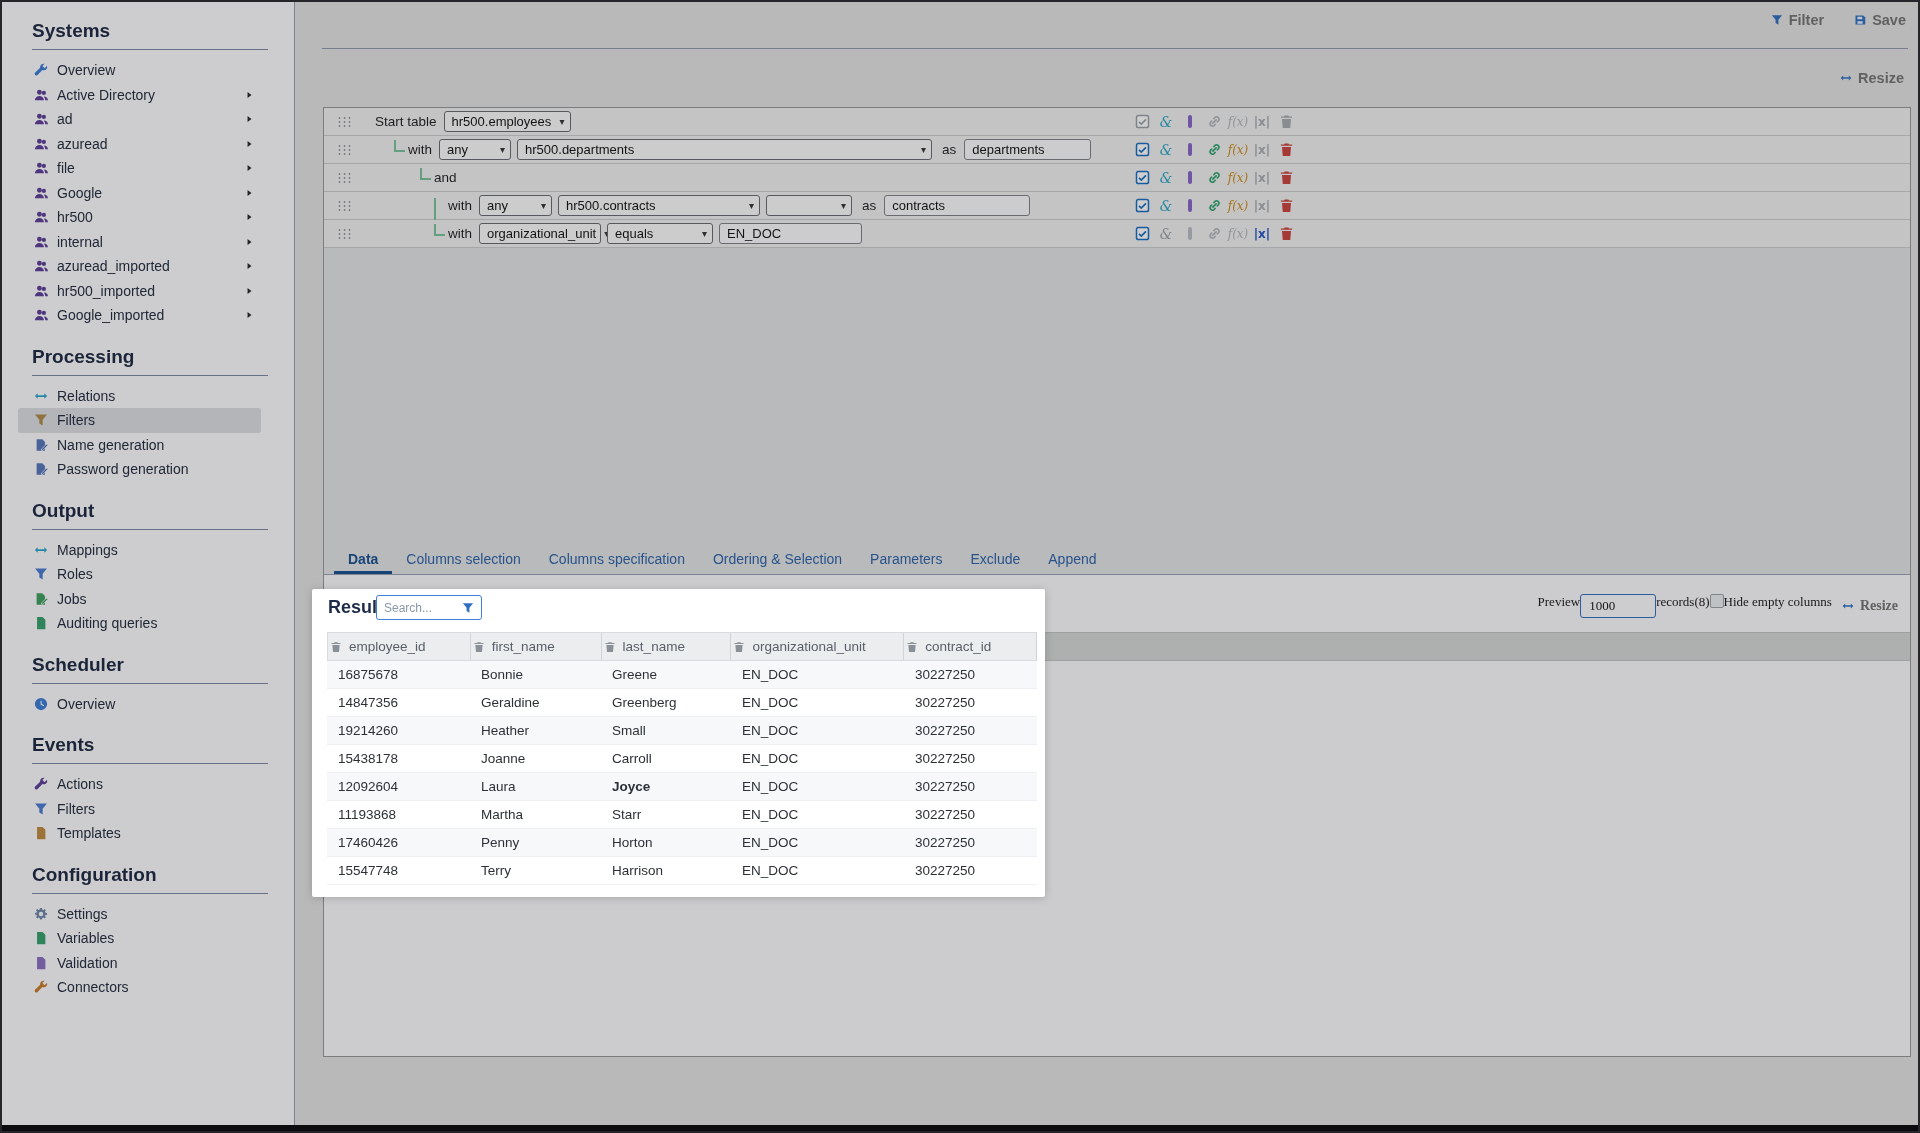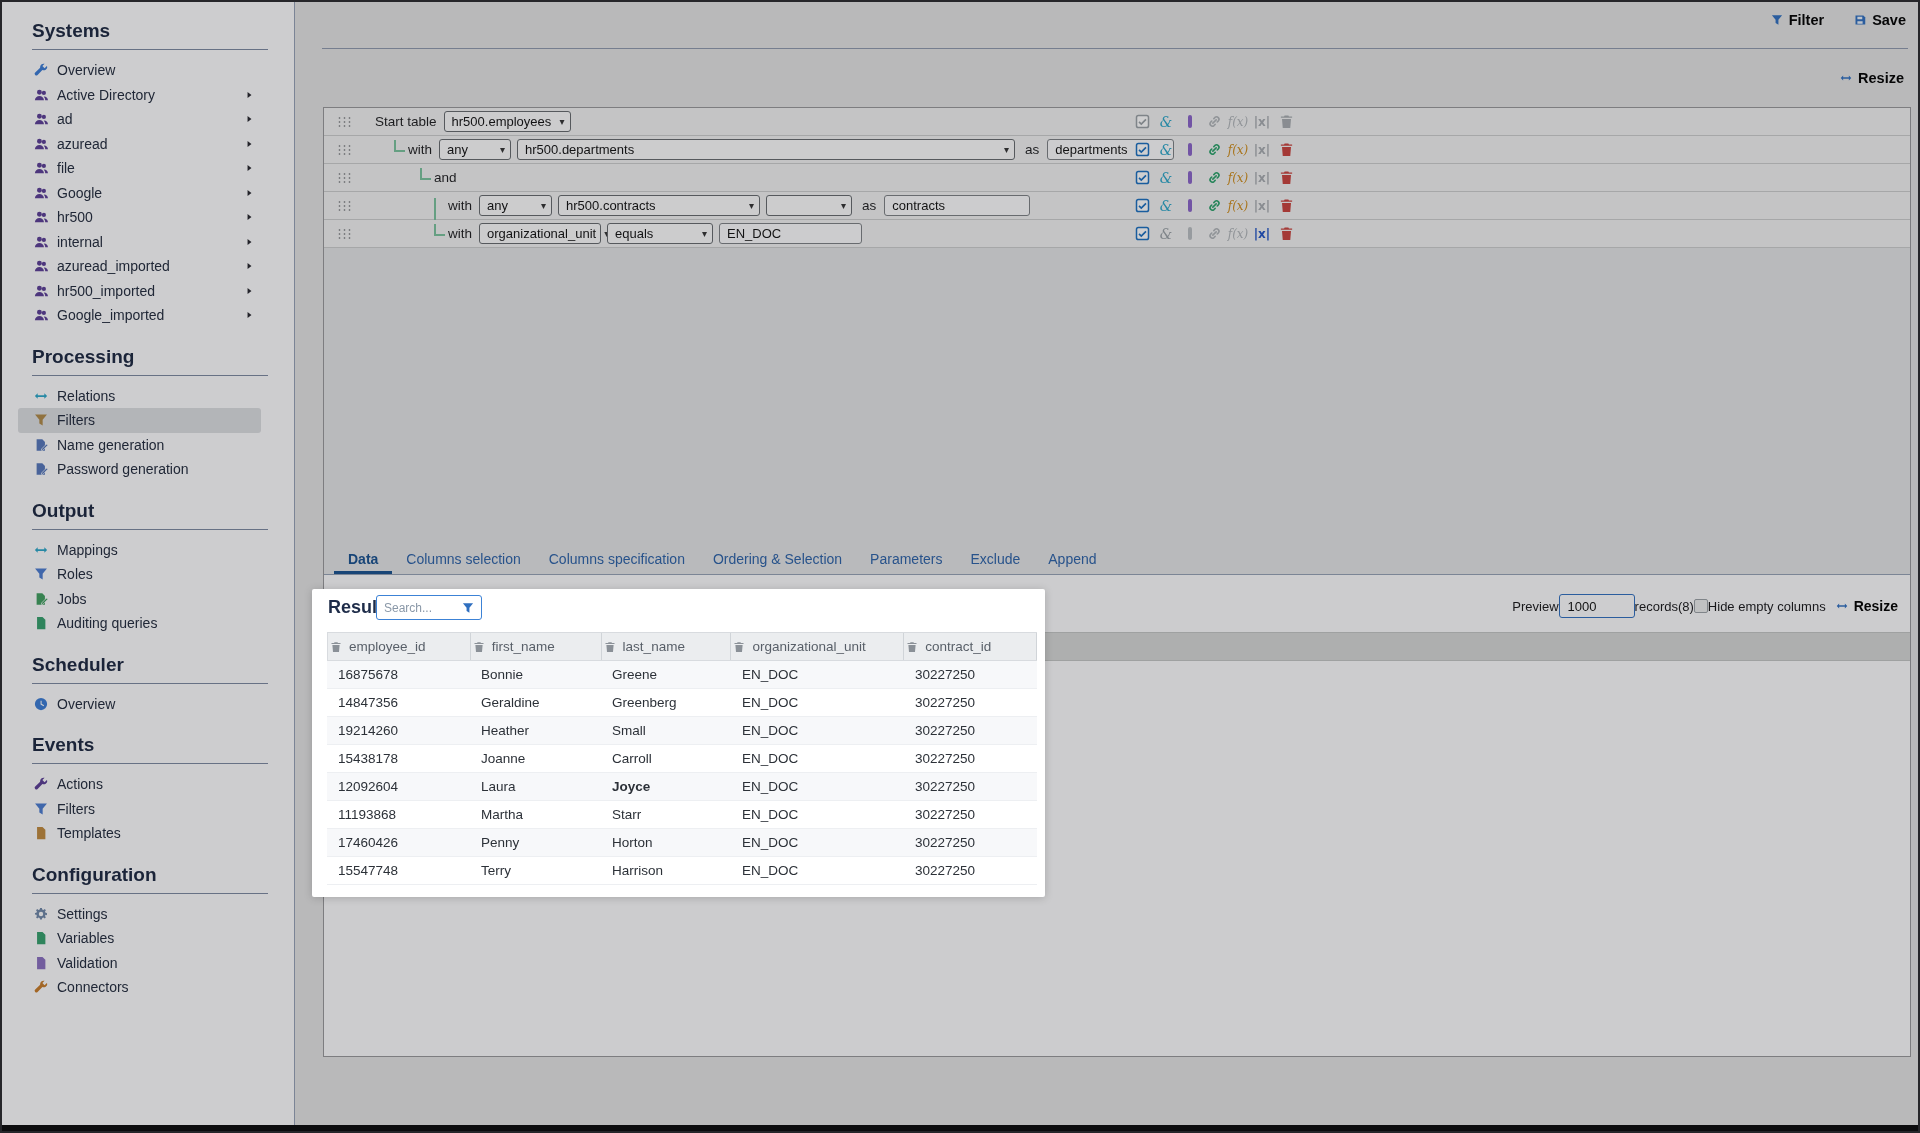--- a/index.html
+++ b/index.html
@@ -18,21 +18,21 @@
   .side-section li.selected { background:#dcdee1; margin-left:-14px; padding-left:16px;
                               margin-right:33px; border-radius:3px; }
   .chev { position:absolute; left:213px; top:50%; transform:translateY(-50%); color:#26262e; }
   .icon { display:inline-flex; align-items:center; justify-content:center; }
   .icon svg { width:14px; height:14px; display:block; }
   .icon.sm svg { width:12px; height:12px; }
   .icon.xs svg { width:9px; height:9px; }
   
   .main { position:absolute; left:294px; top:0; right:0; bottom:6px; background:#e3e4e4; }
   .topbar { position:absolute; top:10px; right:12px; display:flex; gap:30px; }
-  .blue-link { display:flex; align-items:center; gap:6px; color:#000000; font-size:14.5px;
+  .blue-link { display:flex; align-items:center; gap:6px; color:#737373; font-size:14.5px;
                font-weight:700; cursor:pointer; }
   .top-sep { position:absolute; top:46px; left:26px; right:10px; border-top:1px solid #8e99ad; }
   .resize-top { position:absolute; top:68px; right:14px; }
   
   .panel { position:absolute; left:27px; top:105px; width:1588px; bottom:68px; background:#fcfcfd;
            border:1px solid #97979a; }
   .filter-area { position:relative; height:467px; background:#e4e5e6; display:flex; flex-direction:column; }
   .fs-header { height:26px; line-height:26px; background:#e2e3e4; border-bottom:1px solid #bcbec0;
                position:relative; font-size:13.5px; color:#333; padding-left:51px; }
   .fs-div { position:absolute; top:4px; width:1px; height:18px; background:#b2b4b6; }
@@ -59,22 +59,22 @@
   .absic { font-size:12px; font-weight:700; font-family:"DejaVu Sans",sans-serif; }
   .ampic { font-size:14px; font-style:italic; font-family:"DejaVu Serif",serif; }
   
   .tabs { margin-top:auto; display:flex; padding-left:10px; border-bottom:1px solid #95a1b5; height:30px; }
   .tab { padding:0 14px; font-size:14px; color:#2c62a8; line-height:29px; cursor:pointer; }
   .tab.active { color:#17508f; font-weight:700; box-shadow:inset 0 -3px 0 #17508f; }
   
   .content-white { position:absolute; top:467px; left:0; right:0; bottom:0; background:#fcfcfd; }
   .band { position:absolute; top:57px; left:0; right:0; height:29px; background:#d5d7d6;
           border-top:1px solid #c3c5c4; border-bottom:1px solid #c3c5c4; }
-  .preview { position:absolute; top:19px; right:12px; display:flex; align-items:center; gap:0;
-             font-size:13px; color:#17171a; }
+  .preview { position:absolute; top:19px; right:12px; display:flex; gap:0;
+             font-size:13px; color:#17171a;font-family:Liberation Serif, serif; }
   .pv-input { width:76px; height:24px; border:1.5px solid #2f6fc0; border-radius:3px; background:#fdfdfe;
               font-size:13px; padding-left:8px; display:flex; align-items:center; color:#111; }
   .cb { width:14px; height:14px; border:1px solid #9aa0a5; background:#eceded; border-radius:2px; }
   .gap18 { width:10px; }
   
   .dim { position:absolute; inset:0; background:rgba(28,28,31,0.21); z-index:40; }
   .card { position:absolute; left:310px; top:587px; width:733px; height:308px; background:#fff;
           z-index:50; border-radius:2px; box-shadow:0 1px 8px rgba(0,0,0,0.18); }
   .card-title { position:absolute; left:16px; top:8px; font-size:18px; font-weight:700; color:#1e2c49; }
   .search { position:absolute; left:64px; top:6px; width:106px; height:25px; border:1.5px solid #3c82d6;
@@ -474,21 +474,21 @@
             </div>
             <div class="fs-row">
               <span class="drag"></span>
               <div style="display: flex; align-items: center; margin-left: 70px;">
                 <span class="conn"></span>
                 <span class="pre-label">with</span>
                 <span class="sel" style="width: 72px;">
                   <span>any</span>
                   <span class="arr">▾</span>
                 </span>
-                <span class="sel" style="width: 498px;">
+                <span class="sel" style="width: 415px;">
                   <span>hr500.departments</span>
                   <span class="arr">▾</span>
                 </span>
                 <span class="as-lbl">as</span>
                 <span class="inp" style="width: 127px;">departments</span>
               </div>
               <div class="row-icons">
                 <span class="ric" style="color: rgb(26, 111, 192);">
                   <svg viewBox="0 0 16 16">
                     <rect x="1.6" y="1.6" width="12.8" height="12.8" rx="2" fill="#fff" stroke="currentColor" stroke-width="1.6"></rect>

